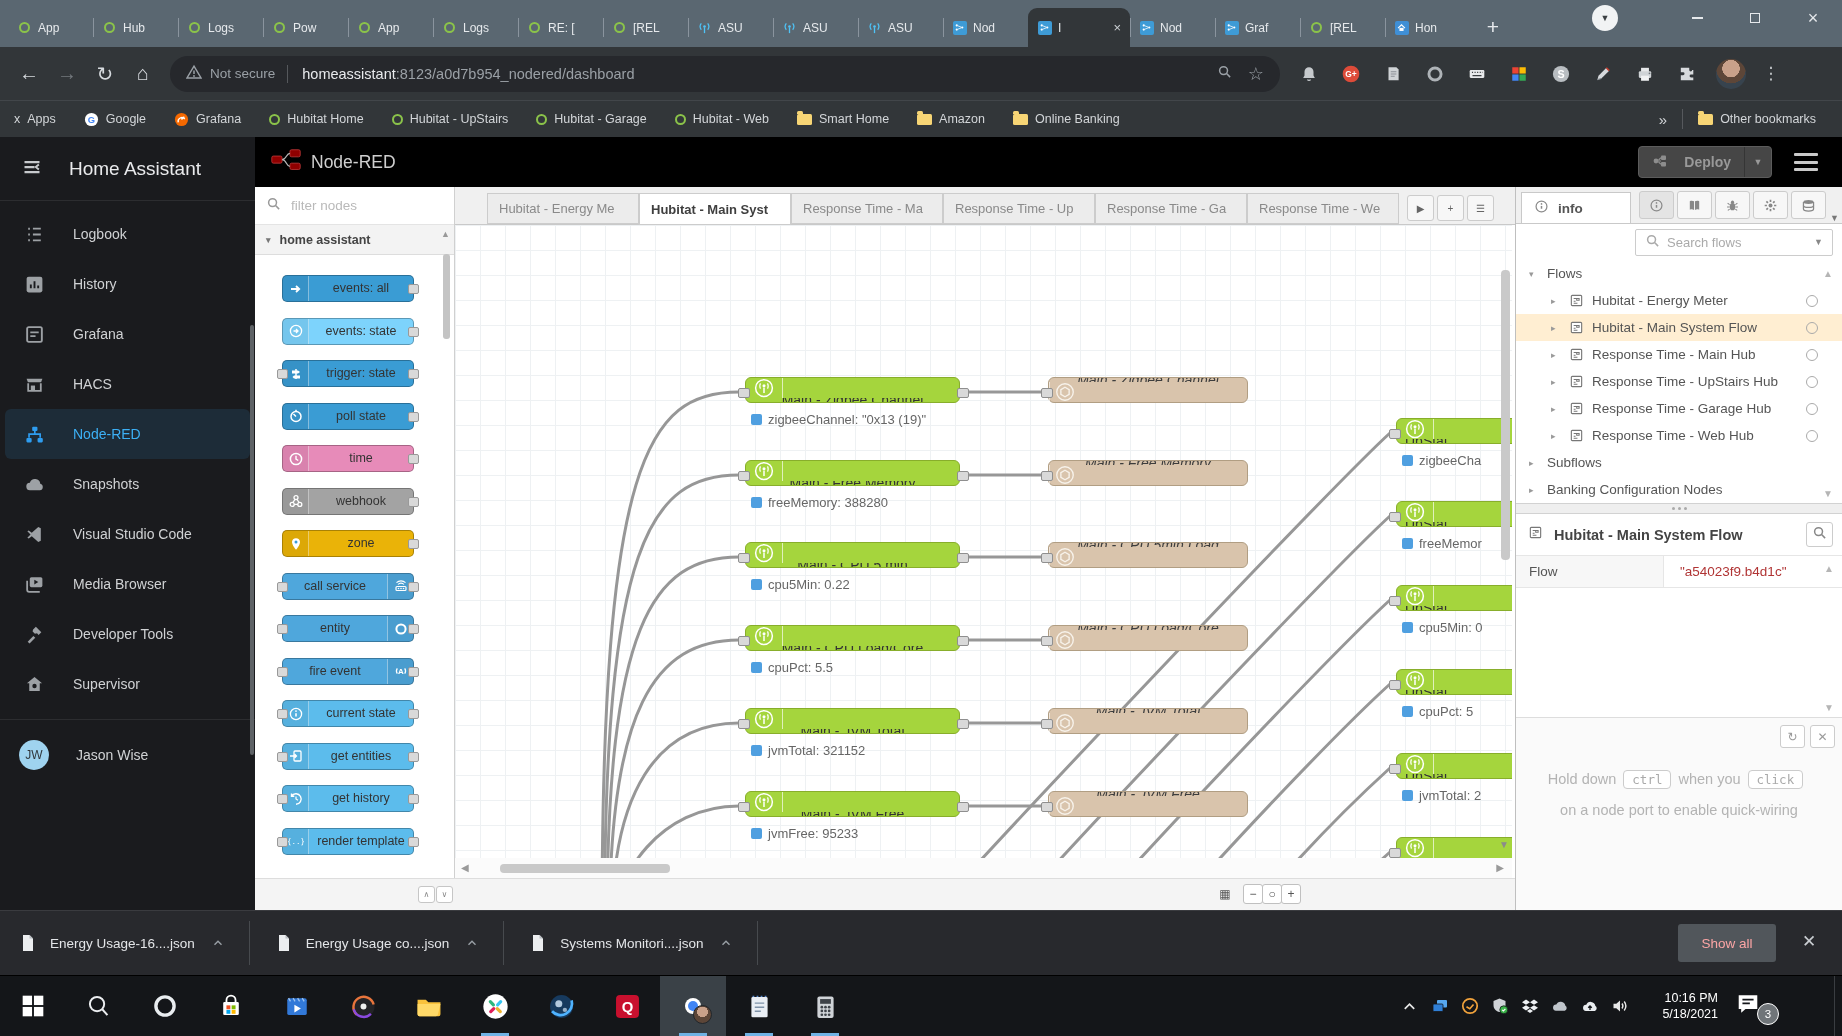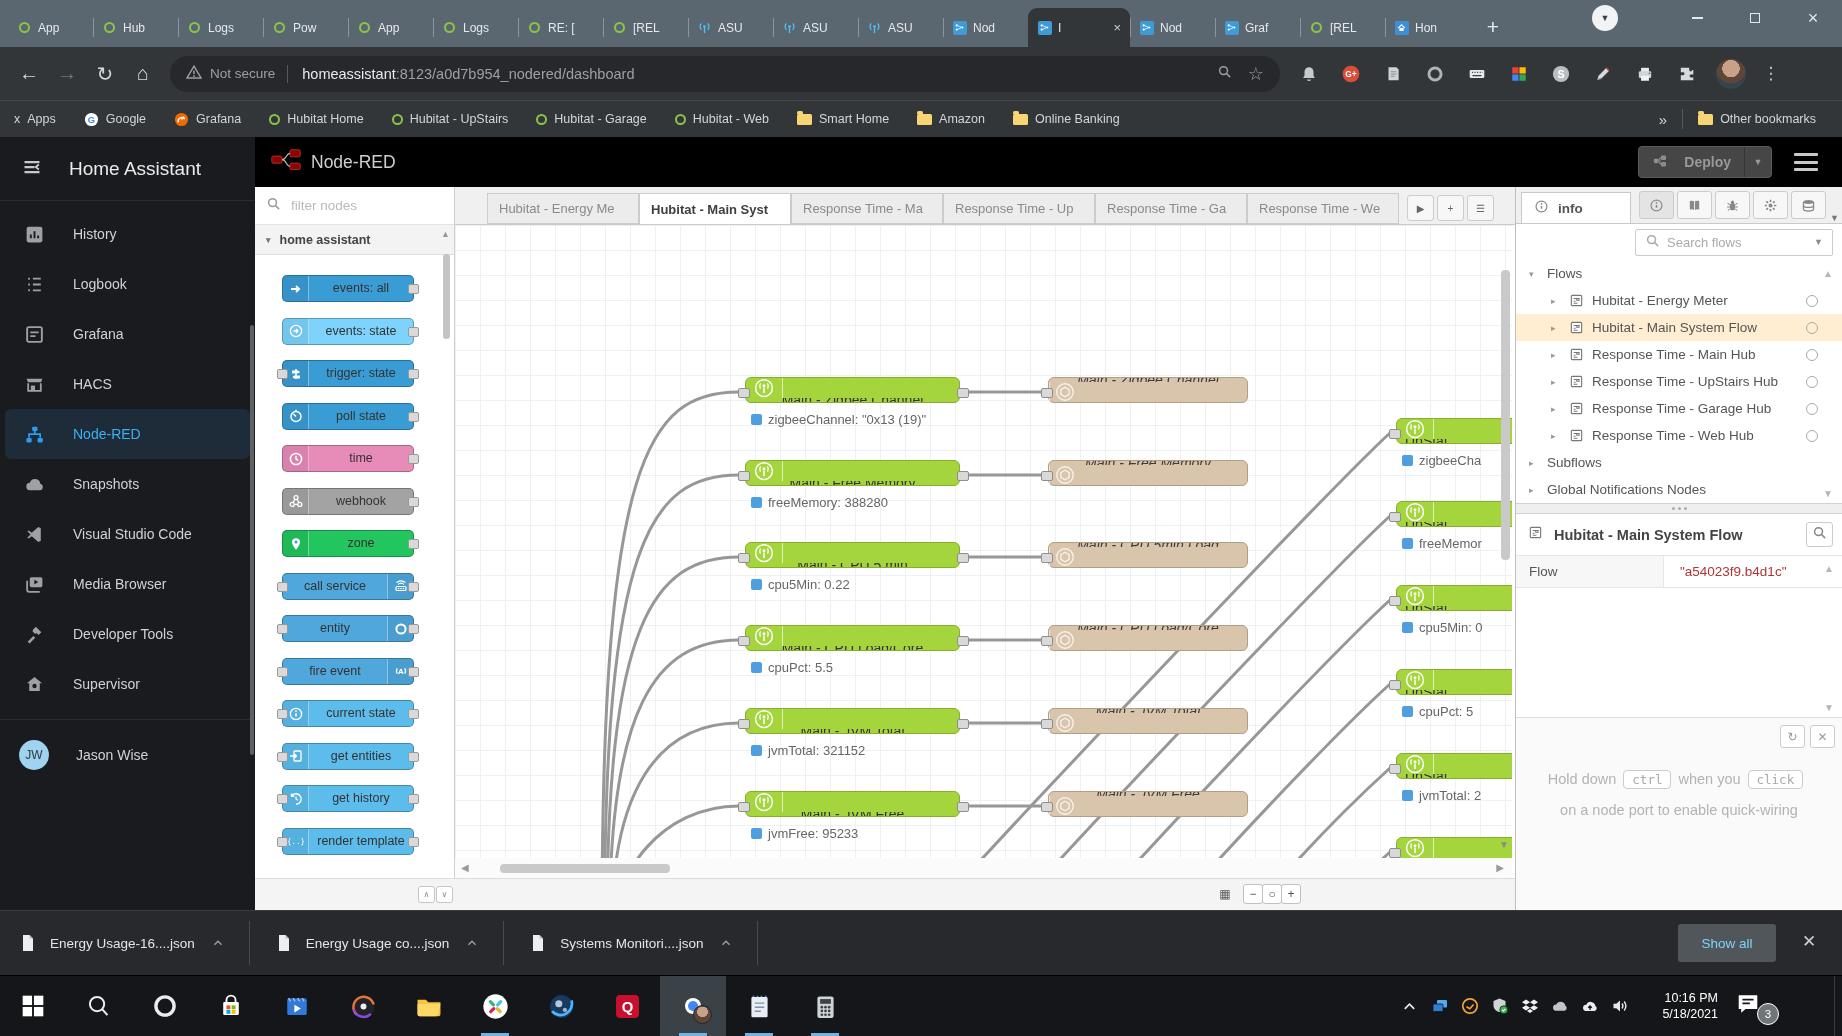--- a/index.html
+++ b/index.html
@@ -152,21 +152,21 @@
   .tbtn{width:25px;height:23px;border:1px solid #ccc;background:#fff;border-radius:3px;color:#999;display:flex;align-items:center;justify-content:center;font-size:12px;box-sizing:border-box;}
   .tipline{margin-top:52px;text-align:center;color:#b3b3b3;font-size:14.5px;}
   .tipline2{margin-top:13px;text-align:center;color:#b3b3b3;font-size:14.5px;}
   .key{display:inline-block;border:1px solid #ccc;border-radius:4px;background:#fff;padding:1px 8px;font-family:"DejaVu Sans Mono",monospace;font-size:12.5px;color:#aaa;margin:0 7px;}
 
   
   #downloads{position:absolute;left:0;top:910px;width:1842px;height:65px;background:#28292d;border-top:1px solid #3a3b3f;display:flex;align-items:center;padding-left:18px;box-sizing:border-box;}
   .ditem{display:flex;align-items:center;height:44px;padding-right:24px;margin-right:24px;border-right:1px solid #474a4e;}
   .dname{color:#e3e5e8;font-size:13.5px;margin-left:12px;}
   .dchev{color:#9aa0a6;margin-left:16px;display:flex;}
-  .showall{position:absolute;left:1678px;top:13px;width:98px;height:38px;background:#51565b;border-radius:3px;color:#7dd3fc;font-size:13.5px;display:flex;align-items:center;justify-content:center;}
+  .showall{position:absolute;left:1678px;top:13px;width:98px;height:38px;background:#51565b;border-radius:3px;color:#fca5a5;font-size:13.5px;display:flex;align-items:center;justify-content:center;}
   .dclose{position:absolute;left:1802px;top:20px;color:#c9cdd1;font-size:17px;}
 
   
   #taskbar{position:absolute;left:0;top:975px;width:1842px;height:61px;background:#141619;border-top:1px solid #000;box-sizing:border-box;}
   #tiles{display:flex;height:100%;}
   .ttile{width:66px;height:60px;display:flex;align-items:center;justify-content:center;position:relative;}
   .ttile.active{background:#3a4147;}
   .ttile.run::after{content:"";position:absolute;bottom:0;left:19px;width:28px;height:3px;background:#6fb2e4;}
   .tray{position:absolute;left:1400px;top:0;height:60px;display:flex;align-items:center;gap:11px;}
   .tico{width:19px;height:19px;display:flex;align-items:center;justify-content:center;}
@@ -501,34 +501,34 @@
       <span id="hamenu"><svg width="20" height="20" viewBox="0 0 16 16">
             <path d="M2 4h12M2 8h8M2 12h12" stroke="#c7cacd" stroke-width="1.8"></path>
             <path d="M13.5 6l-2.5 2 2.5 2" stroke="#c7cacd" fill="none" stroke-width="1.5"></path>
           </svg></span>
       <span class="ha-title">Home Assistant</span>
     </div>
     <div id="haItems">
         <div class="ha-item">
           <span class="hicon">
             <svg width="21" height="21" viewBox="0 0 20 20">
-              <rect x="2.5" y="2.5" width="15" height="15" rx="2" fill="currentColor"></rect>
-              <path d="M6.5 13.5V10M10 13.5V7M13.5 13.5v-2.5" stroke="#1a1b1e" stroke-width="1.8"></path>
-            </svg>
-          </span>
-          <span>History</span>
+              <path d="M4 4.5h1.6M4 10h1.6M4 15.5h1.6" stroke="currentColor" stroke-width="2"></path>
+              <path d="M8.5 4.5H16M8.5 10H16M8.5 15.5H16" stroke="currentColor" stroke-width="1.7"></path>
+            </svg>
+          </span>
+          <span>Logbook</span>
         </div>
         <div class="ha-item">
           <span class="hicon">
             <svg width="21" height="21" viewBox="0 0 20 20">
-              <path d="M4 4.5h1.6M4 10h1.6M4 15.5h1.6" stroke="currentColor" stroke-width="2"></path>
-              <path d="M8.5 4.5H16M8.5 10H16M8.5 15.5H16" stroke="currentColor" stroke-width="1.7"></path>
-            </svg>
-          </span>
-          <span>Logbook</span>
+              <rect x="2.5" y="2.5" width="15" height="15" rx="2" fill="currentColor"></rect>
+              <path d="M6.5 13.5V10M10 13.5V7M13.5 13.5v-2.5" stroke="#1a1b1e" stroke-width="1.8"></path>
+            </svg>
+          </span>
+          <span>History</span>
         </div>
         <div class="ha-item">
           <span class="hicon">
             <svg width="21" height="21" viewBox="0 0 20 20">
               <rect x="3" y="3" width="14" height="14" rx="1.5" stroke="currentColor" fill="none" stroke-width="1.8"></rect>
               <path d="M6 8h8M6 11.5h5" stroke="currentColor" stroke-width="1.8"></path>
             </svg>
           </span>
           <span>Grafana</span>
         </div>
@@ -702,21 +702,21 @@
             <svg width="16" height="16" viewBox="0 0 16 16">
               <circle cx="8" cy="4.6" r="2" stroke="#fff" fill="none" stroke-width="1.3"></circle>
               <circle cx="4.2" cy="11.4" r="2" stroke="#fff" fill="none" stroke-width="1.3"></circle>
               <circle cx="11.8" cy="11.4" r="2" stroke="#fff" fill="none" stroke-width="1.3"></circle>
               <path d="M7 6.4l-2 3M9 6.4l2 3M6.2 11.4h3.6" stroke="#fff" fill="none" stroke-width="1.2"></path>
             </svg>
           </span>
           <span class="plabel">webhook</span>
           <span class="pport r"></span>
         </div>
-        <div class="pnode" style="top: 275px; background: #22c55e;">
+        <div class="pnode" style="top: 275px; background: #eab308;">
           <span class="picon l">
             <svg width="16" height="16" viewBox="0 0 16 16">
               <path d="M8 2.2c2.4 0 4 1.7 4 3.9C12 9.4 8 13.8 8 13.8S4 9.4 4 6.1C4 3.9 5.6 2.2 8 2.2z" fill="#fff"></path>
               <circle cx="8" cy="6.1" r="1.5" fill="#3a9cd4"></circle>
             </svg>
           </span>
           <span class="plabel">zone</span>
           <span class="pport r"></span>
         </div>
         <div class="pnode" style="top: 317.5px; background: rgb(79, 167, 220);">
@@ -1227,21 +1227,21 @@
           </svg>
           <span>Response Time - Web Hub</span>
           <span class="fradio"></span>
         </div>
         <div class="trow ">
           <span class="tcaret">▸</span>
           <span>Subflows</span>
         </div>
         <div class="trow ">
           <span class="tcaret">▸</span>
-          <span>Global Notifications Nodes</span>
+          <span>Banking Configuration Nodes</span>
           <span class="tscroll" style="right:9px;top:12px;">▼</span>
         </div>
       </div>
     <div class="splitter">
         <span class="grip"></span>
         <span class="grip"></span>
         <span class="grip"></span>
       </div>
     <div class="dethead">
       <span id="dficon"><svg width="15" height="15" viewBox="0 0 16 16">

